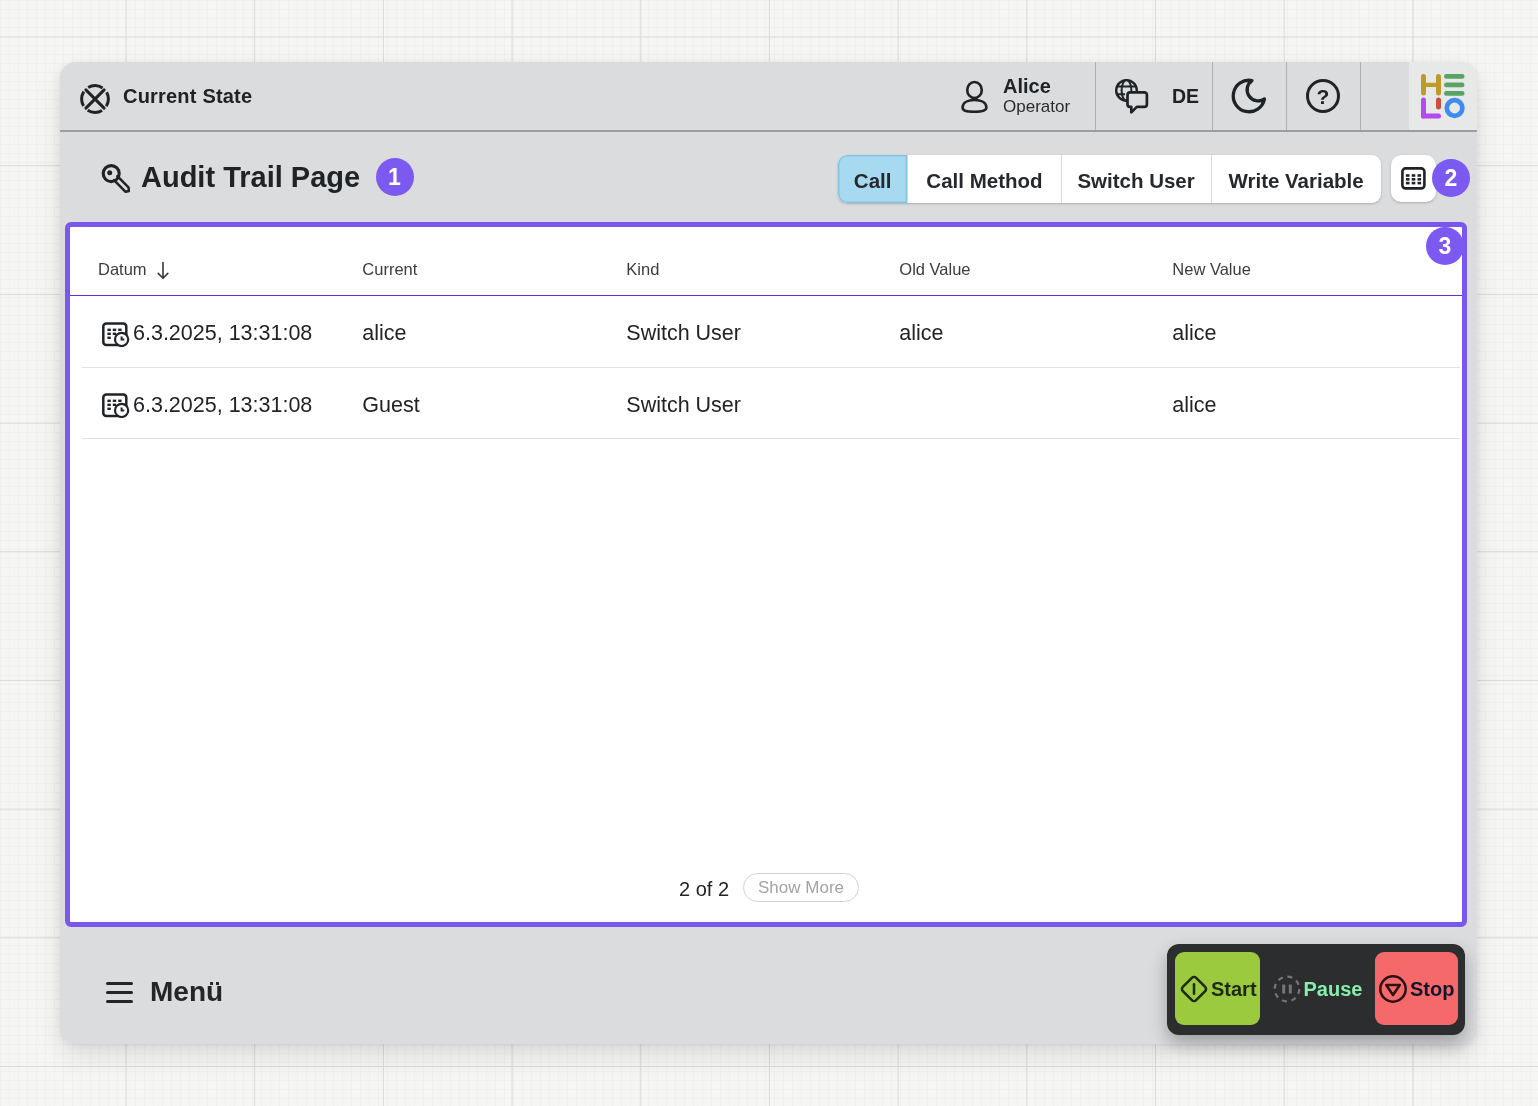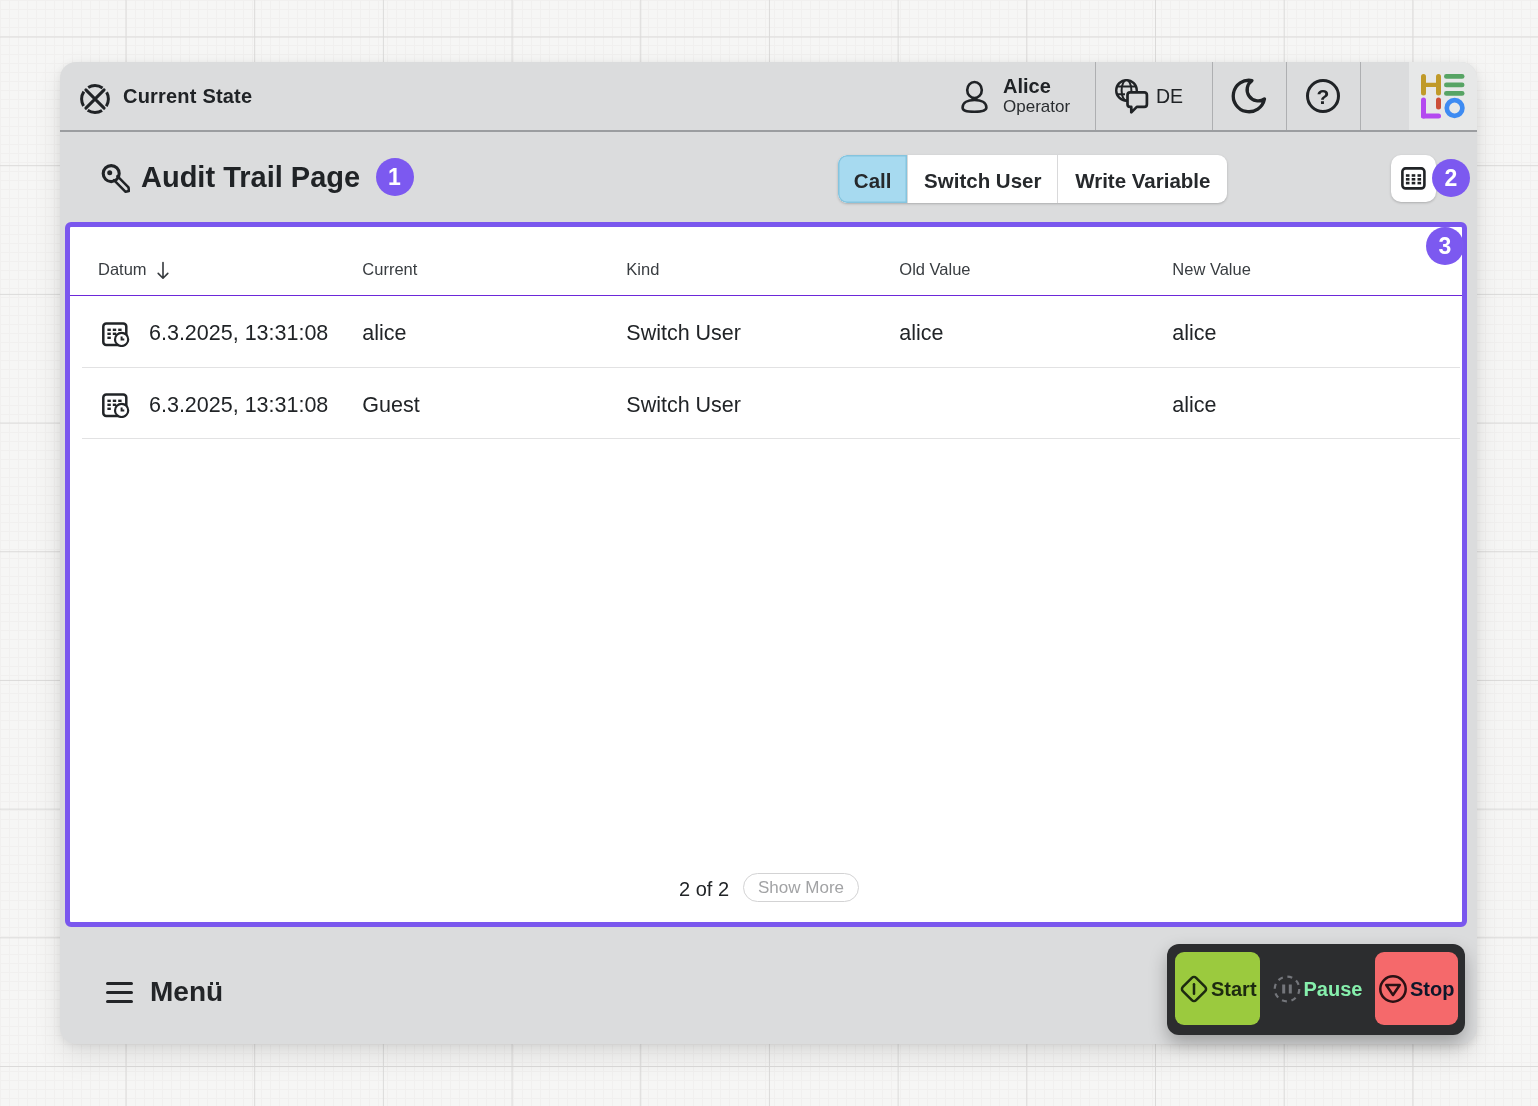--- a/index.html
+++ b/index.html
@@ -26,21 +26,21 @@
 .topbar { position:absolute; left:0; top:0; width:100%; height:70px;
   border-bottom:2px solid #9b9da0; border-radius:16px 16px 0 0; }
 .tb-div { position:absolute; top:0; width:1px; height:68px; background:#aeafb1; }
 .cs-wrap { position:absolute; left:19px; top:18px; display:flex; align-items:center; gap:12px; height:32px; }
 .cs-text { font-size:20px; font-weight:bold; color:#202326; letter-spacing:0.2px; }
 .user-wrap { position:absolute; left:900px; top:0; width:135px; height:68px; display:flex; align-items:center; }
 .user-names { margin-left:12px; }
 .user-names .n1 { font-size:20px; font-weight:bold; color:#202326; line-height:21px; }
 .user-names .n2 { font-size:17px; color:#2a2d30; line-height:19px; }
 .lang-wrap { position:absolute; left:1035px; top:0; width:117px; height:68px; display:flex; align-items:center; justify-content:flex-start; padding-left:17px; gap:4px; }
-.lang-wrap .de { font-size:19.5px; font-weight:normal; color:#202326; }
+.lang-wrap .de { font-size:19.5px; font-weight:bold; color:#202326;margin-left:16px; }
 .moon-wrap { position:absolute; left:1152px; top:0; width:74px; height:68px; display:flex; align-items:center; justify-content:center; }
 .help-wrap { position:absolute; left:1226px; top:0; width:74px; height:68px; display:flex; align-items:center; justify-content:center; }
 .logo-wrap { position:absolute; left:1349px; top:0; width:68px; height:68px; background:#e7e8e8; border-radius:0 16px 0 0; display:flex; align-items:center; justify-content:center; }
 .key-ic { position:absolute; left:39.6px; top:100.3px; }
 .page-title { position:absolute; left:81px; top:98px; line-height:34px; font-size:29px; font-weight:bold; color:#202326; }
 .badge { position:absolute; width:38px; height:38px; border-radius:50%; background:#7c59f0; color:#fff;
   font-size:23px; font-weight:bold; display:flex; align-items:center; justify-content:center; z-index:5; }
 .badge1 { left:315.5px; top:96px; }
 .badge2 { left:1372px; top:97px; }
 .badge3 { left:1366px; top:165px; }
@@ -53,21 +53,21 @@
 .iconbtn { position:absolute; left:1331px; top:93px; width:45px; height:47px; background:#fff; border-radius:10px;
   box-shadow:0 1px 2.5px rgba(0,0,0,0.22); display:flex; align-items:center; justify-content:center; }
 
 .tablebox { position:absolute; left:5px; top:160px; width:1402px; height:705px;
   background:#fff; border:5px solid #7a57ee; border-radius:6px; }
 .thead { position:absolute; left:0; top:0; width:100%; height:69px; border-bottom:1px solid #6d28d9;
   display:flex; align-items:center; padding-top:17px; font-size:16.5px; color:#393d41; }
 .trow { position:absolute; left:0; width:100%; height:71.5px; display:flex; align-items:center; padding-top:4px;
   font-size:21.5px; color:#212427; }
 .trow .sep { position:absolute; left:12px; right:2px; bottom:0; height:1px; background:#e2e2e3; }
-.c1 { width:264.3px; padding-left:28px; display:flex; align-items:center; gap:22px; }
+.c1 { width:264.3px; padding-left:28px; display:flex; align-items:center; gap:6px; }
 .trow .c1 svg { margin-left:3.5px; margin-right:-3.5px; }
 .c2 { width:264px; padding-left:28px; }
 .c3 { width:273px; padding-left:28px; }
 .c4 { width:273px; padding-left:28px; }
 .c5 { flex:1; padding-left:28px; }
 .tfoot { position:absolute; left:3px; bottom:20px; width:100%; display:flex; align-items:center; justify-content:center; gap:14px; }
 .tfoot .cnt { font-size:20px; color:#212427; margin-top:3px; }
 .showmore { width:116px; height:29px; border:1.5px solid #d3d3d4; border-radius:15px; background:#fff;
   display:flex; align-items:center; justify-content:center; font-size:17px; color:#a2a3a5; }
 
@@ -149,20 +149,21 @@
 
   <svg class="key-ic" width="30" height="32" viewBox="0 0 30 32" fill="none" stroke="#202326" stroke-width="3" stroke-linecap="round" stroke-linejoin="round">
     <circle cx="11.2" cy="11.6" r="8" stroke-width="3.1"></circle>
     <circle cx="9.7" cy="10.8" r="2.5" fill="#202326" stroke="none"></circle>
     <path d="M14.0 18.2 L25.6 29.8 L29.0 29.0 L28.5 25.3 L17.4 14.2" stroke-width="2.5"></path>
   </svg>
   <div class="page-title">Audit Trail Page</div>
   <div class="badge badge1">1</div>
   <div class="tabs">
     <div class="tab sel" style="width:70.3px">Call</div>
+    <div class="tab" style="width:153.3px">Call Method</div>
     <div class="tab" style="width:150px">Switch User</div>
     <div class="tab" style="width:169px">Write Variable</div>
   </div>
   <div class="iconbtn">
     <svg width="25" height="23" viewBox="0 0 25 23" fill="none">
       <rect x="1.4" y="1.4" width="22" height="20" rx="3.2" stroke="#202326" stroke-width="2.6"></rect>
       <g fill="#202326">
         <rect x="4.9" y="7.2" width="3.6" height="2.6"></rect>
           <rect x="10.7" y="7.2" width="3.6" height="2.6"></rect>
           <rect x="16.5" y="7.2" width="3.6" height="2.6"></rect>

